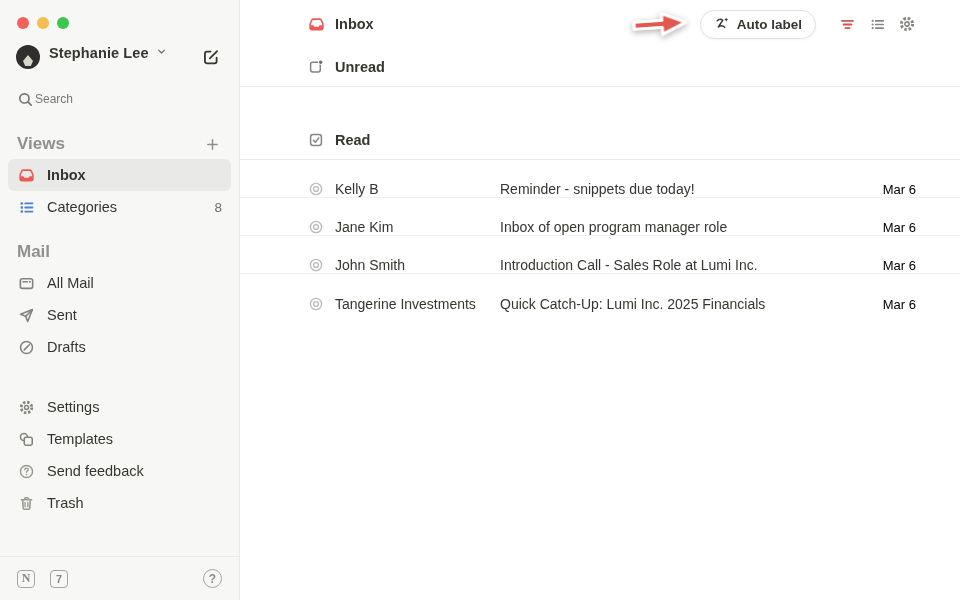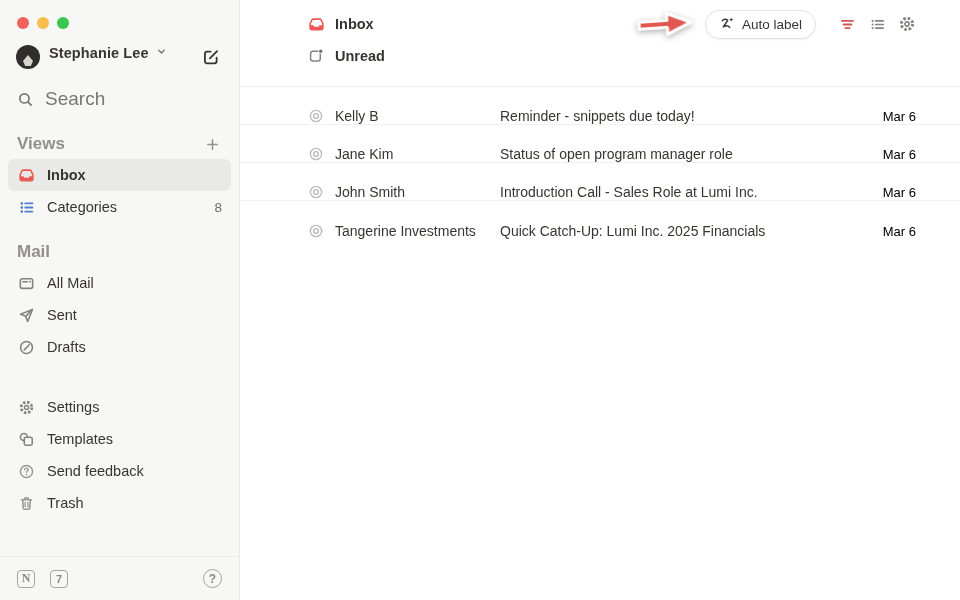--- a/index.html
+++ b/index.html
@@ -20,21 +20,21 @@
   }
   .traffic { display:flex; gap:8px; padding:17px 0 0 17px; }
   .light { width:12px; height:12px; border-radius:50%; }
   .profile-row { display:flex; align-items:flex-start; height:32px; margin-top:16px; padding:0 16px; }
   .avatar { width:24px; height:24px; border-radius:50%; background:#2f2e2c; position:relative; overflow:hidden; flex:0 0 24px; }
   .avatar:after { content:""; position:absolute; left:7px; top:10px; width:10px; height:11px; background:#d8d4cc; clip-path:polygon(50% 0,100% 55%,78% 100%,22% 100%,0 55%); }
   .profile-name { margin-left:9px; font-size:14.5px; font-weight:700; letter-spacing:.1px; }
   .chev { margin-left:6px; display:flex; }
   .profile-spacer { flex:1; }
   .icon-btn { display:flex; align-items:center; justify-content:center; width:24px; height:24px; border-radius:4px; cursor:pointer; }
-  .search-row { display:flex; align-items:center; gap:11px; height:32px; margin-top:6px; padding:0 17px; color:#787774; font-size:19px; cursor:pointer; }
+  .search-row { display:flex; align-items:center; gap:1px; height:32px; margin-top:6px; padding:0 17px; color:#787774; font-size:12px; cursor:pointer; }
   .section-label { display:flex; align-items:center; height:24px; margin:17px 0 3px; padding:0 17px; font-size:17px; font-weight:700; color:#91908c; }
   .section-label .spacer { flex:1; }
   .nav-item {
     display:flex; align-items:center; gap:12px;
     height:32px; margin:0 8px; padding:0 9px;
     border-radius:6px; font-size:14.5px; color:#37352f; cursor:pointer;
   }
   .nav-item.active { background:#e9e9e7; font-weight:700; }
   .nav-item .ico { display:flex; width:18px; justify-content:center; }
   .badge { margin-left:auto; font-size:13.5px; color:#6f6e69; }
@@ -62,26 +62,26 @@
   .main { flex:1; display:flex; flex-direction:column; background:#fff; min-width:0; }
   .main-header { display:flex; align-items:center; height:48px; padding:0 44px 0 68px; }
   .main-title { margin-left:10px; font-size:14.5px; font-weight:700; }
   .header-spacer { flex:1; }
   .annot-arrow { margin-right:9px; transform:rotate(-4deg); filter:drop-shadow(0 2px 3px rgba(0,0,0,.30)); }
   .pill-btn {
     display:flex; align-items:center; gap:7px;
     height:29px; padding:0 13px;
     border:1px solid #e3e2e0; border-radius:15px; background:#fff;
     box-shadow:0 1px 2px rgba(0,0,0,.05);
-    font-size:13.5px; font-weight:400; color:#37352f; cursor:pointer; white-space:nowrap;
+    font-size:13.5px; font-weight:700; color:#37352f; cursor:pointer; white-space:nowrap;
   }
   .header-icons { display:flex; align-items:center; gap:12px; margin-left:22px; }
   .header-icons .icon-btn { width:18px; height:18px; }
   .section-row {
-    display:flex; gap:11px;
+    display:flex; align-items:center; gap:11px;
     height:39px; padding:0 44px 0 68px;
     font-size:14.5px; font-weight:700; color:#37352f;
     border-bottom:1px solid #ebebea;
   }
   .read-section { margin-top:34px; }
   .email-row {
     display:flex; align-items:flex-end;
     height:38px; padding:0 44px 0 68px;
     border-bottom:1px solid #f1f1ef;
     font-size:14px; cursor:pointer;
@@ -308,20 +308,29 @@
     <span>
       <svg width="16" height="16" viewBox="0 0 16 16">
         <rect x="2.6" y="3.2" width="9.7" height="9.7" rx="2.2" fill="none" stroke="#84837e" stroke-width="1.5"></rect>
         <circle cx="12.7" cy="3.3" r="2.5" fill="#ffffff"></circle>
         <circle cx="12.7" cy="3.3" r="1.7" fill="#6f6e69"></circle>
       </svg>
     </span>
     <span>Unread</span>
   </div>
 
+  <div class="section-row read-section">
+    <span>
+      <svg width="16" height="16" viewBox="0 0 16 16">
+        <rect x="2.6" y="2.6" width="10.8" height="10.8" rx="2.4" fill="none" stroke="#84837e" stroke-width="1.5"></rect>
+        <path d="m5.4 8.2 1.9 2 3.5-4.3" fill="none" stroke="#84837e" stroke-width="1.5" stroke-linecap="round" stroke-linejoin="round"></path>
+      </svg>
+    </span>
+    <span>Read</span>
+  </div>
 
   <div class="email-row">
     <span class="status">
       <svg width="16" height="16" viewBox="0 0 16 16">
           <circle cx="8" cy="8" r="5.6" fill="none" stroke="#bcbbb7" stroke-width="1.4"></circle>
           <circle cx="8" cy="8" r="2.4" fill="none" stroke="#bcbbb7" stroke-width="1.4"></circle>
         </svg>
     </span>
     <span class="sender">Kelly B</span>
     <span class="subject">Reminder - snippets due today!</span>
@@ -329,21 +338,21 @@
   </div>
 
   <div class="email-row">
     <span class="status">
       <svg width="16" height="16" viewBox="0 0 16 16">
           <circle cx="8" cy="8" r="5.6" fill="none" stroke="#bcbbb7" stroke-width="1.4"></circle>
           <circle cx="8" cy="8" r="2.4" fill="none" stroke="#bcbbb7" stroke-width="1.4"></circle>
         </svg>
     </span>
     <span class="sender">Jane Kim</span>
-    <span class="subject">Status of open program manager role</span>
+    <span class="subject">Inbox of open program manager role</span>
     <span class="date">Mar 6</span>
   </div>
 
   <div class="email-row">
     <span class="status">
       <svg width="16" height="16" viewBox="0 0 16 16">
           <circle cx="8" cy="8" r="5.6" fill="none" stroke="#bcbbb7" stroke-width="1.4"></circle>
           <circle cx="8" cy="8" r="2.4" fill="none" stroke="#bcbbb7" stroke-width="1.4"></circle>
         </svg>
     </span>

